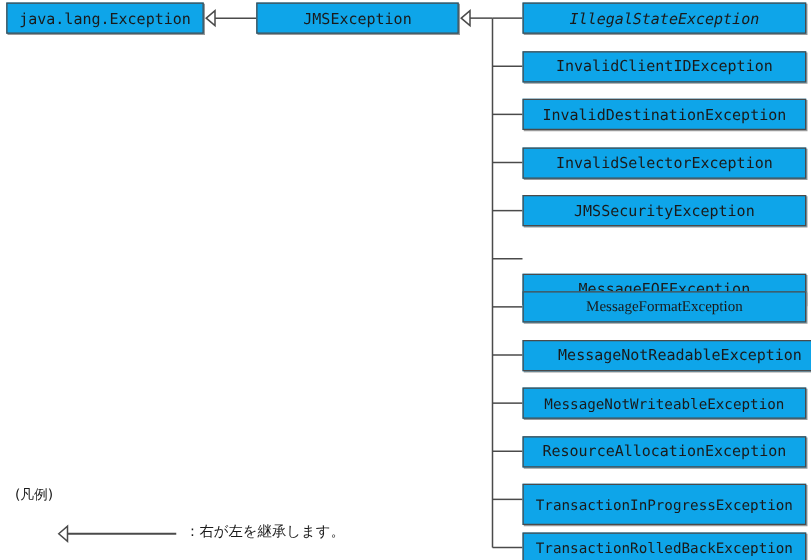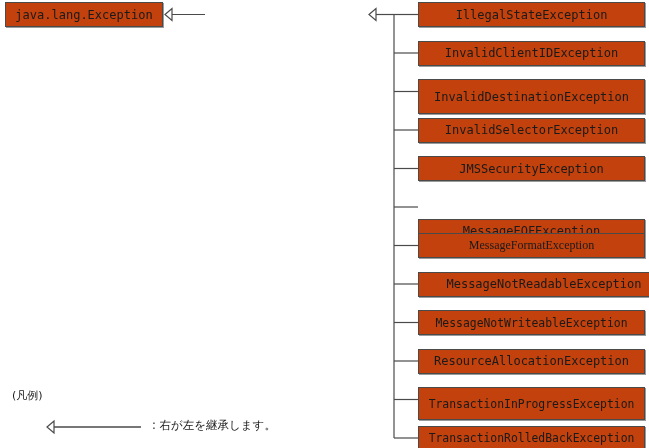--- a/index.html
+++ b/index.html
@@ -13,21 +13,21 @@
   #diagram {
     position: relative;
     width: 649px;
     height: 448px;
     background: #ffffff;
     overflow: hidden;
   }
   .cls-box {
     position: absolute;
     box-sizing: border-box;
-    background: #c2410c;
+    background: #0ea5e9;
     border: 1px solid #4a4a4a;
     box-shadow: 1px 1px 0 0 #9a9a9a;
     display: flex;
     align-items: center;
     justify-content: center;
     font-family: "DejaVu Sans Mono", monospace;
     font-size: 12px;
     color: #1a1a1a;
     letter-spacing: 0px;
     white-space: nowrap;
@@ -86,29 +86,32 @@
       <line x1="394" y1="438" x2="418" y2="438" stroke="#4a4a4a" stroke-width="1.2"></line>
       <line x1="394" y1="14.5" x2="394" y2="438" stroke="#4a4a4a" stroke-width="1.2"></line>
       <polygon points="47,427 54,421 54,433" fill="#ffffff" stroke="#4a4a4a" stroke-width="1.2"></polygon>
       <line x1="54" y1="427" x2="141" y2="427" stroke="#4a4a4a" stroke-width="1.6"></line>
     </svg>
 
   <div class="cls-box" id="root-box" style="left: 5px; top: 2px; width: 158px; height: 25px;">
     <span>java.lang.Exception</span>
   </div>
 
+  <div class="cls-box" id="parent-box" style="left: 205px; top: 2px; width: 162px; height: 25px;">
+    <span>JMSException</span>
+  </div>
 
   <div id="subclass-container">
-      <div class="cls-box" style="left: 418px; top: 2px; width: 227px; height: 25px;">
+      <div class="cls-box" style="left: 418px; top: 2px; width: 227px; height: 25px; font-style: italic;">
         <span>IllegalStateException</span>
       </div>
       <div class="cls-box" style="left: 418px; top: 40.5px; width: 227px; height: 25px;">
         <span>InvalidClientIDException</span>
       </div>
-      <div class="cls-box" style="left: 418px; top: 79px; width: 227px; height: 35px;">
+      <div class="cls-box" style="left: 418px; top: 79px; width: 227px; height: 25px;">
         <span>InvalidDestinationException</span>
       </div>
       <div class="cls-box" style="left: 418px; top: 117.5px; width: 227px; height: 25px;">
         <span>InvalidSelectorException</span>
       </div>
       <div class="cls-box" style="left: 418px; top: 156px; width: 227px; height: 25px;">
         <span>JMSSecurityException</span>
       </div>
       <div class="cls-box" style="left: 418px; top: 194.5px; width: 227px; height: 25px; margin-top: 24px;">
         <span>MessageEOFException</span>

